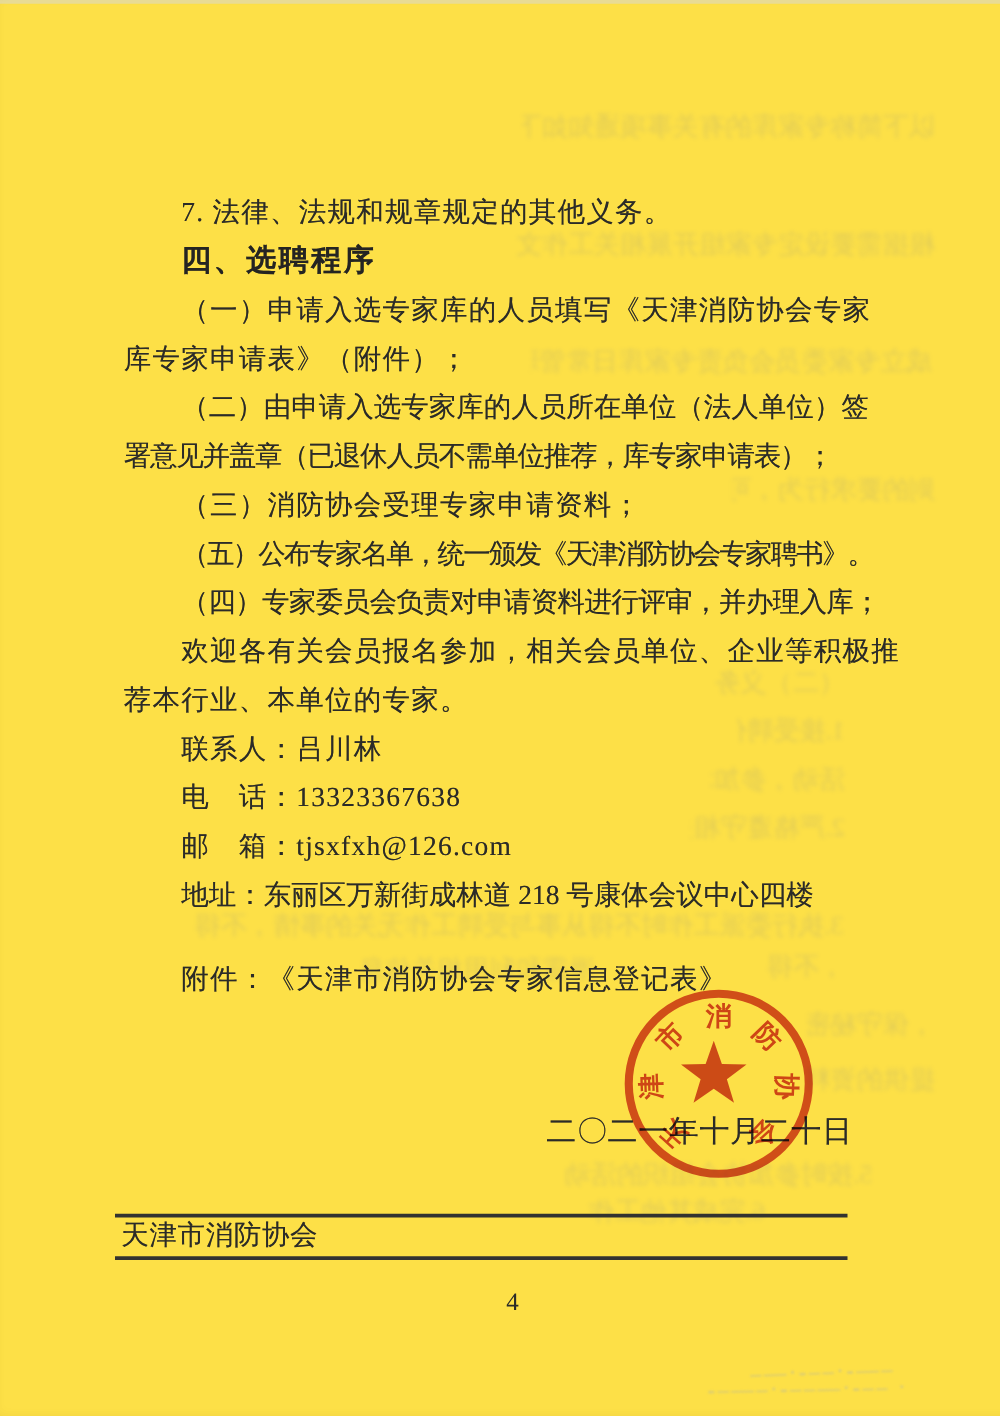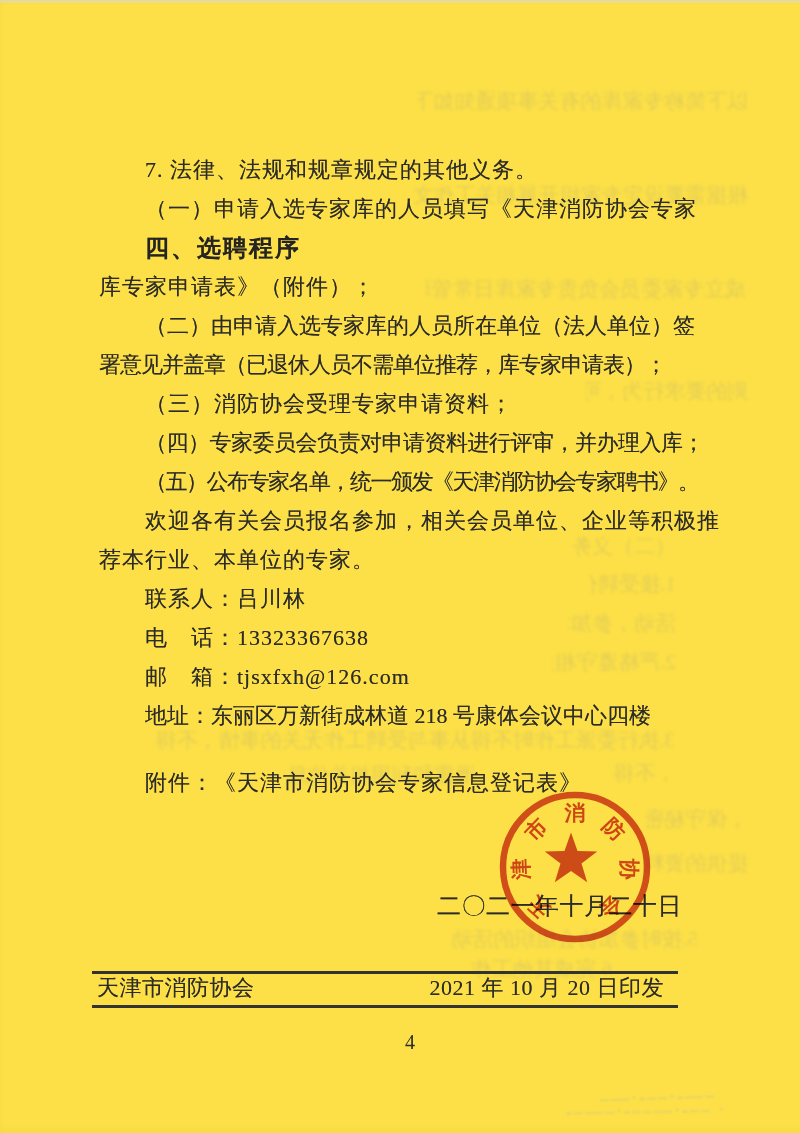--- a/index.html
+++ b/index.html
@@ -102,28 +102,28 @@
   <div class="bleed b8">3.执行委派工作时不得从事与受聘工作无关的事情，不得</div>
   <div class="bleed b9">泄露和利用相关信息</div>
   <div class="bleed b10">，不得</div>
   <div class="bleed b11">，保守秘密</div>
   <div class="bleed b12">提供的资料</div>
   <div class="bleed b13">5.按时参加协会组织的活动</div>
   <div class="bleed b14">6.完成其他工作</div>
 
   <div class="body-lines">
     <div class="bline indent">7. 法律、法规和规章规定的其他义务。</div>
+    <div class="bline indent heading">四、选聘程序</div>
     <div class="bline indent">（一）申请入选专家库的人员填写《天津消防协会专家</div>
-    <div class="bline indent heading">四、选聘程序</div>
     <div class="bline">库专家申请表》（附件）；</div>
     <div class="bline indent ls0">（二）由申请入选专家库的人员所在单位（法人单位）签</div>
     <div class="bline lsn1">署意见并盖章（已退休人员不需单位推荐，库专家申请表）；</div>
     <div class="bline indent">（三）消防协会受理专家申请资料；</div>
+    <div class="bline indent lsn15">（五）公布专家名单，统一颁发《天津消防协会专家聘书》。</div>
     <div class="bline indent lsn05">（四）专家委员会负责对申请资料进行评审，并办理入库；</div>
-    <div class="bline indent lsn15">（五）公布专家名单，统一颁发《天津消防协会专家聘书》。</div>
     <div class="bline indent">欢迎各有关会员报名参加，相关会员单位、企业等积极推</div>
     <div class="bline">荐本行业、本单位的专家。</div>
     <div class="bline indent">联系人：吕川林</div>
     <div class="bline indent">电　话：13323367638</div>
     <div class="bline indent">邮　箱：tjsxfxh@126.com</div>
     <div class="bline indent ls0">地址：东丽区万新街成林道 218 号康体会议中心四楼</div>
     <div class="bline indent gap-before">附件：《天津市消防协会专家信息登记表》</div>
   </div>
 
   <div class="date-line">二〇二一年十月二十日</div>
@@ -140,21 +140,20 @@
         <text x="81" y="34" transform="rotate(46,81,81)">防</text>
         <text x="81" y="34" transform="rotate(92,81,81)">协</text>
         <text x="81" y="34" transform="rotate(138,81,81)">会</text>
       </g>
     </svg>
   </div>
 
   <div class="rule rule-top"></div>
   <div class="footer-row">
     <span class="footer-left">天津市消防协会</span>
-    <span class="footer-right">2021 年 10 月 20 日印发</span>
   </div>
   <div class="rule rule-bottom"></div>
 
   <div class="page-num">4</div>
 
   <div class="scribble s1">–—·‐––·‐—–</div>
   <div class="scribble s2">‐–—–·‐––—·‐–– ·</div>
 </div>
 
 </body></html>

